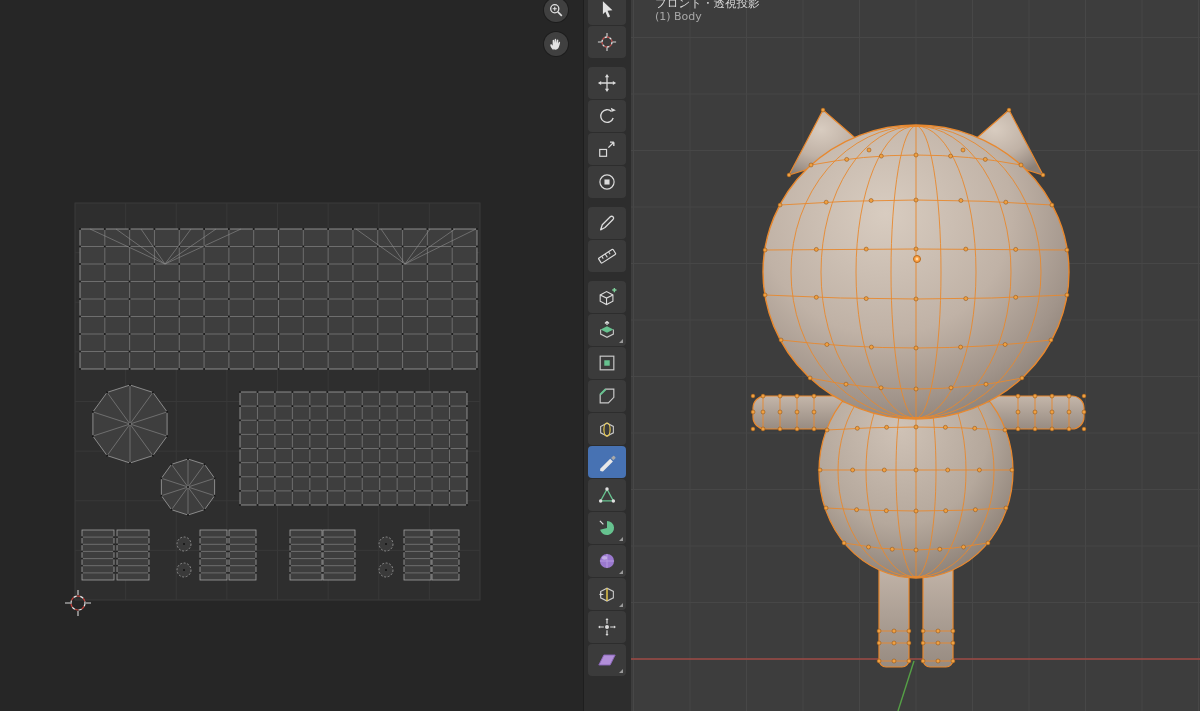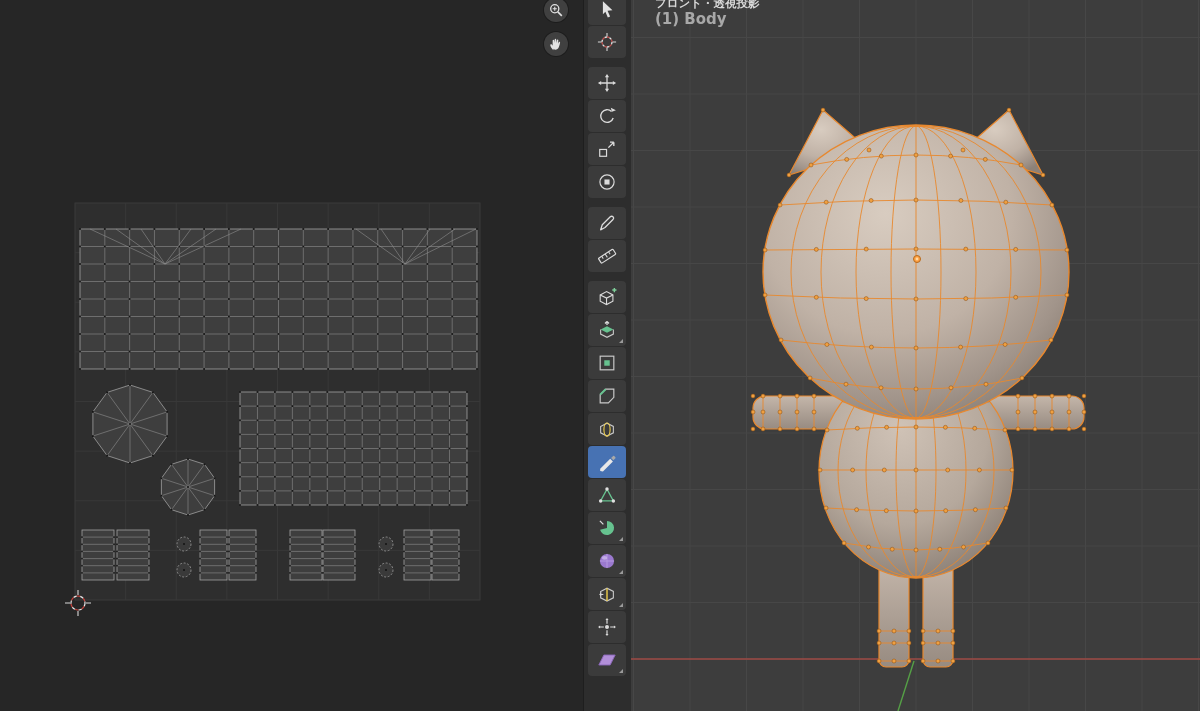--- a/index.html
+++ b/index.html
@@ -14,24 +14,24 @@
   #toolbar{position:absolute;left:583px;top:0;width:47px;height:711px;background:#2d2d2d;
            border-left:1px solid #1e1e1e;border-right:1px solid #1f1f1f;overflow:hidden;}
   .tool-btn{width:38px;height:32px;margin:1px 4px;border-radius:4px;background:#3b3b3b;
             display:flex;align-items:center;justify-content:center;position:relative;}
   .tool-btn:first-child{margin-top:-7px;}
   .tool-btn.active{background:#4772b3;}
   .tool-btn .ticon{width:20px;height:20px;}
   .tool-btn.more::after{content:"";position:absolute;right:3px;bottom:3px;
             border-left:4px solid transparent;border-bottom:4px solid #9a9a9a;}
   .tool-sep{height:7px;}
-  #viewport{position:absolute;left:631px;top:0;width:569px;height:711px;background:#0c4a6e;font-weight:bold;}
+  #viewport{position:absolute;left:631px;top:0;width:569px;height:711px;background:#0c4a6e;}
   #vp-svg{position:absolute;left:0;top:0;}
   .vp-label{position:absolute;left:24px;top:-4px;font-size:11.5px;color:#d8d8d8;white-space:nowrap;}
-  .vp-sub{position:absolute;left:24px;top:10px;font-size:15px;color:#a8a8a8;white-space:nowrap;}
+  .vp-sub{position:absolute;left:24px;top:10px;font-size:11px;color:#a8a8a8;white-space:nowrap;}
   #symdefs{position:absolute;width:0;height:0;overflow:hidden;}
 </style>
 </head>
 <body>
 
 <svg id="symdefs" aria-hidden="true">
   <defs>
     <symbol id="i-select-box" viewBox="0 0 22 22">
         <path d="M6.5 2.5 L17 12.3 L11.6 12.9 L14.4 19.2 L11.9 20.3 L9.2 14 L6.5 16.8 Z" fill="#e2e2e2"></path>
       </symbol>

